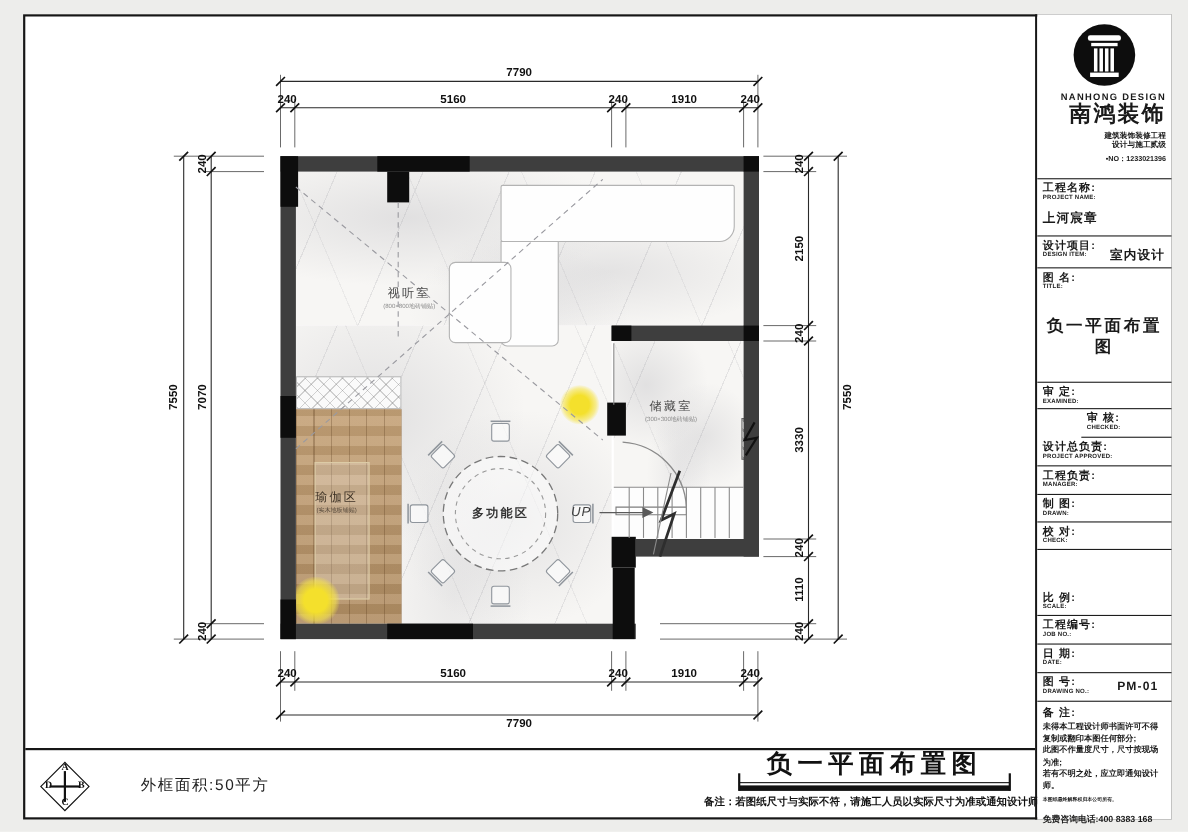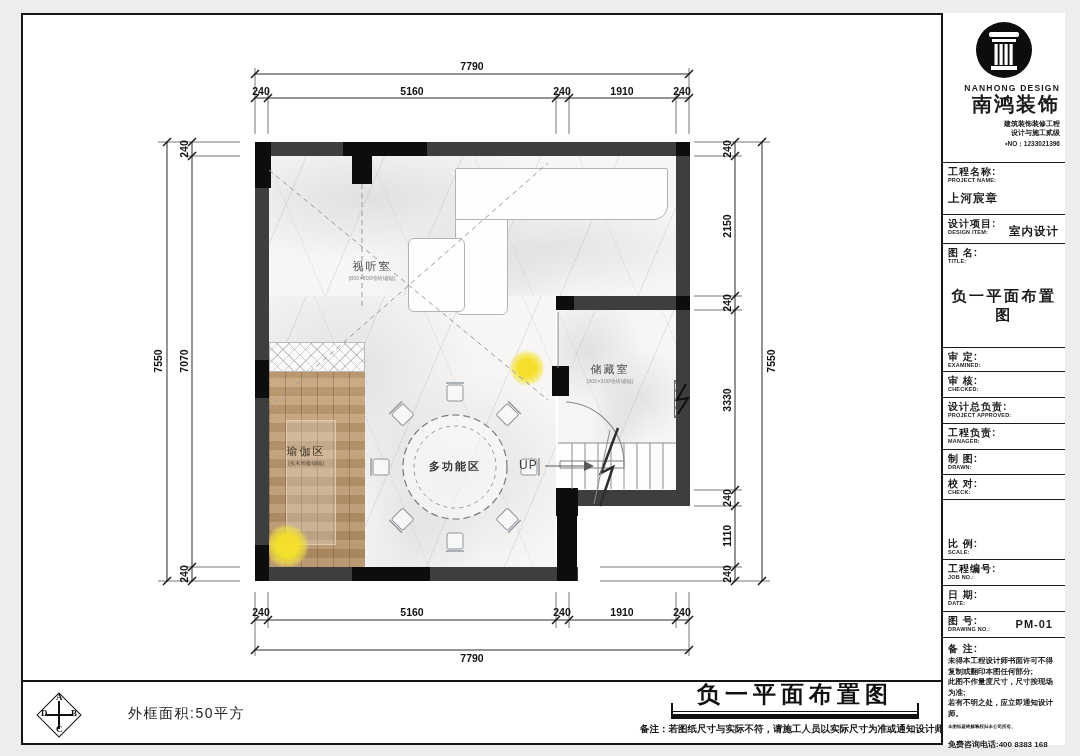--- a/index.html
+++ b/index.html
@@ -245,21 +245,21 @@
   </div>
   <div class="abs room-lbl" style="left:270px;top:444px;width:72px;color:#3c3124;">
     <div>瑜伽区</div>
     <div class="room-sub" style="color:#55483a;">(实木地板铺贴)</div>
   </div>
   <div class="abs room-lbl" style="left:415px;top:459px;width:80px;font-weight:700;color:#333;">多功能区</div>
   <div class="abs room-lbl" style="left:568px;top:362px;width:84px;">
     <div>储藏室</div>
     <div class="room-sub">(300×300地砖铺贴)</div>
   </div>
-  <div class="abs up-lbl" style="left:519px;top:458px;">UP</div>
+  <div class="abs up-lbl" style="left:519px;top:458px;font-style:italic;">UP</div>
 
   <span class="abs dim" style="left:452px;top:60px;">7790</span>
   <span class="abs dim" style="left:241px;top:85px;">240</span>
   <span class="abs dim" style="left:392px;top:85px;">5160</span>
   <span class="abs dim" style="left:542px;top:85px;">240</span>
   <span class="abs dim" style="left:602px;top:85px;">1910</span>
   <span class="abs dim" style="left:662px;top:85px;">240</span>
   <span class="abs dim" style="left:241px;top:606px;">240</span>
   <span class="abs dim" style="left:392px;top:606px;">5160</span>
   <span class="abs dim" style="left:542px;top:606px;">240</span>
@@ -328,21 +328,21 @@
     </div>
     <div class="tb-row" style="height:104px;">
       <div class="tb-label">图 名:</div>
       <div class="tb-sub">TITLE:</div>
       <div class="tb-val-big">负一平面布置图</div>
     </div>
     <div class="tb-row" style="height:24px;">
       <div class="tb-label">审  定:</div>
       <div class="tb-sub">EXAMINED:</div>
     </div>
-    <div class="tb-row" style="height:26px;">
+    <div class="tb-row" style="height:26px;margin-left:40px;">
       <div class="tb-label">审  核:</div>
       <div class="tb-sub">CHECKED:</div>
     </div>
     <div class="tb-row" style="height:26px;">
       <div class="tb-label">设计总负责:</div>
       <div class="tb-sub">PROJECT APPROVED:</div>
     </div>
     <div class="tb-row" style="height:26px;">
       <div class="tb-label">工程负责:</div>
       <div class="tb-sub">MANAGER:</div>

